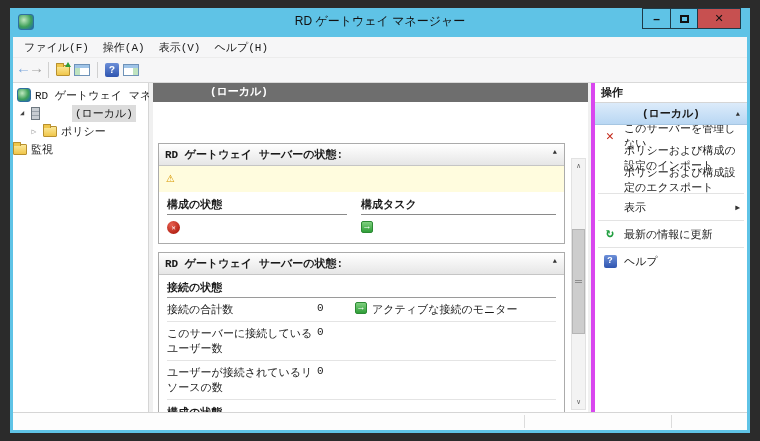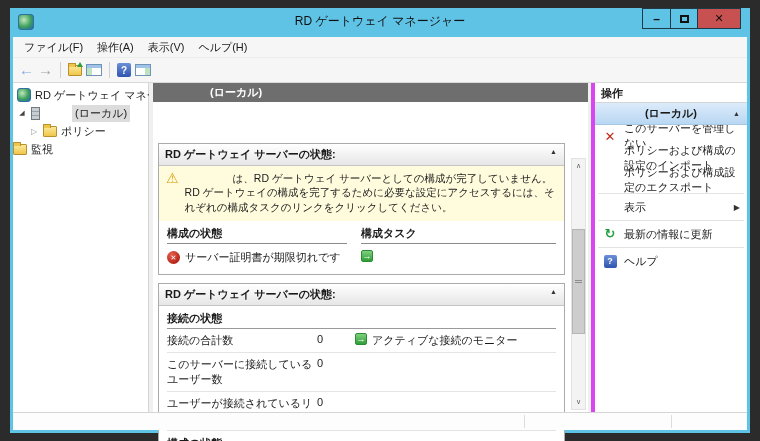--- a/index.html
+++ b/index.html
@@ -30,21 +30,21 @@
     border:1px solid #1E3A47; border-left:none; background:transparent;
     display:flex; align-items:center; justify-content:center;
     font-weight:bold; color:#111; cursor:default;
   }
   .wbtn.first { border-left:1px solid #1E3A47; }
   .wbtn-min { width:29px; font-size:12px; }
   .wbtn-max { width:27px; }
   .max-glyph { width:9px; height:8px; border:2px solid #111; display:inline-block; }
   .wbtn-close { width:43px; background:#C75050; font-size:11px; }
   
-  .client { height:393px; background:#701a75; display:flex; flex-direction:column; }
+  .client { height:393px; background:#701a75; display:flex; flex-direction:column;font-family:Liberation Mono, monospace; }
   .menubar {
     height:21px; background:#F6F6F7; border-bottom:1px solid #ECECEC;
     display:flex; align-items:center; padding-left:4px; flex:0 0 auto;
   }
   .menu-item { padding:2px 7px; }
   .toolbar {
     height:25px; background:#F6F6F7; border-bottom:1px solid #D9D9D9;
     display:flex; align-items:center; padding-left:6px; gap:4px; flex:0 0 auto;
   }
   .tb-sep { width:1px; height:16px; background:#D0D0D0; margin:0 3px; }
@@ -242,31 +242,29 @@
         <div class="mid-content">
           <div class="boxes">
 
             <div class="sbox">
               <div class="sbox-header">
                 <span>RD ゲートウェイ サーバーの状態:</span>
                 <span class="collapse-btn">▲</span>
               </div>
               <div class="warn">
                 <span class="warn-glyph">⚠</span>
-                <div class="warn-text">は、RD ゲートウェイ サーバーとしての構成が完了していません。RD ゲートウェイの構成を完了するために必要な設定にアクセスするには、それぞれの構成タスクのリンクをクリックしてください。</div>
               </div>
               <div class="tbl">
                 <div class="tbl-head">
                   <div>構成の状態</div>
                   <div>構成タスク</div>
                 </div>
                 <div class="tbl-row">
                   <div class="cellflex">
                     <span class="err-ic">✕</span>
-                    <span>サーバー証明書が期限切れです</span>
                   </div>
                   <div class="cellflex">
                     <span class="go-ic">→</span>
                   </div>
                 </div>
               </div>
             </div>
 
             <div class="sbox">
               <div class="sbox-header">

